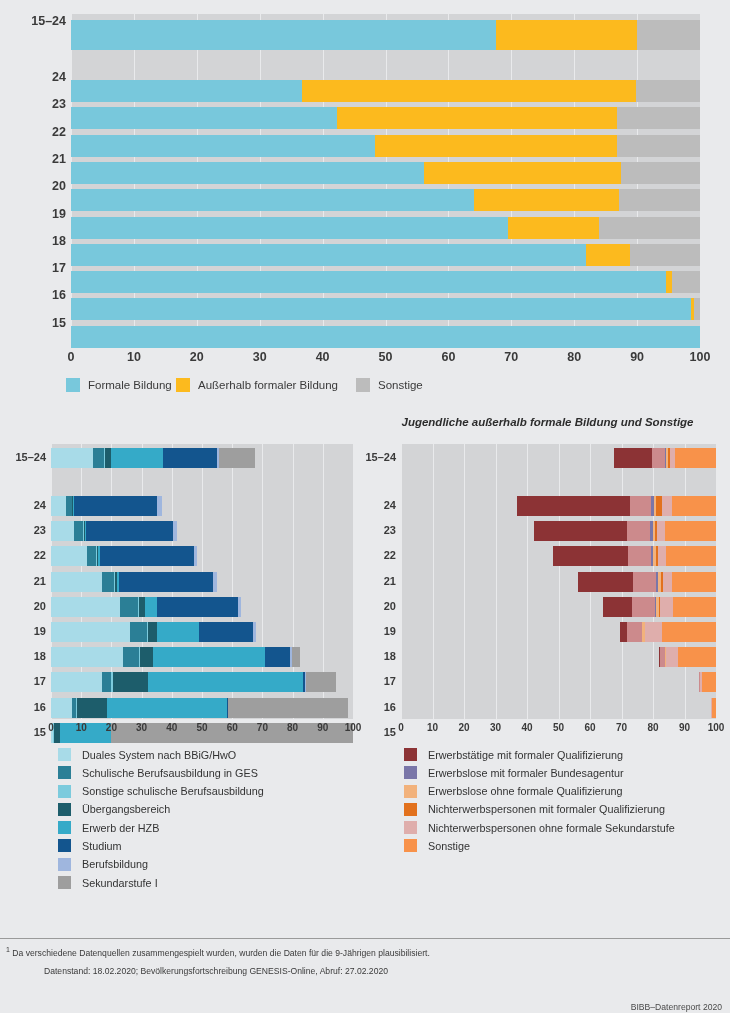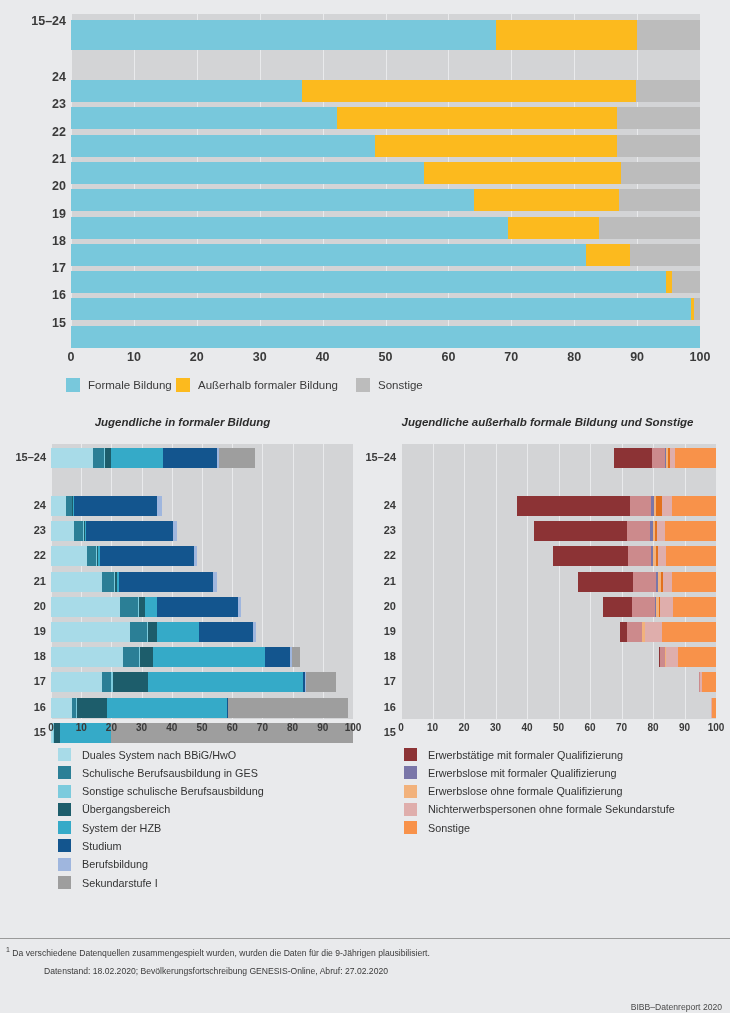--- a/index.html
+++ b/index.html
@@ -196,21 +196,20 @@
         <span class="legend-text">Außerhalb formaler Bildung</span>
       </div>
       <div class="legend-item" style="position: absolute; left: 290px;">
         <span class="swatch" style="background: rgb(188, 188, 188);"></span>
         <span class="legend-text">Sonstige</span>
       </div>
     </div>
 </div>
 
 <div class="chart" id="left-chart">
-  <div class="sub-title" style="top:4px;left:0;">Jugendliche in formaler Bildung</div>
   <div class="ylabels" id="left-ylabels" style="left: 0px; width: 46px; top: 32px;">
       <div class="ylab" style="top: 7px; width: 46px;">15–24</div>
       <div class="ylab" style="top: 55px; width: 46px;">24</div>
       <div class="ylab" style="top: 80.2px; width: 46px;">23</div>
       <div class="ylab" style="top: 105.4px; width: 46px;">22</div>
       <div class="ylab" style="top: 130.6px; width: 46px;">21</div>
       <div class="ylab" style="top: 155.8px; width: 46px;">20</div>
       <div class="ylab" style="top: 181px; width: 46px;">19</div>
       <div class="ylab" style="top: 206.2px; width: 46px;">18</div>
       <div class="ylab" style="top: 231.4px; width: 46px;">17</div>
@@ -486,21 +485,21 @@
     <div class="litem">
       <span class="swatch" style="background: rgb(124, 203, 221);"></span>
       <span class="legend-text">Sonstige schulische Berufsausbildung</span>
     </div>
     <div class="litem">
       <span class="swatch" style="background: rgb(29, 93, 107);"></span>
       <span class="legend-text">Übergangsbereich</span>
     </div>
     <div class="litem">
       <span class="swatch" style="background: rgb(53, 170, 200);"></span>
-      <span class="legend-text">System der HZB</span>
+      <span class="legend-text">Erwerb der HZB</span>
     </div>
     <div class="litem">
       <span class="swatch" style="background: rgb(19, 85, 142);"></span>
       <span class="legend-text">Studium</span>
     </div>
     <div class="litem">
       <span class="swatch" style="background: rgb(159, 182, 222);"></span>
       <span class="legend-text">Berufsbildung</span>
     </div>
     <div class="litem">
@@ -508,25 +507,29 @@
       <span class="legend-text">Sekundarstufe I</span>
     </div>
   </div>
 <div class="vlegend" id="legend-right">
     <div class="litem">
       <span class="swatch" style="background: rgb(140, 51, 53);"></span>
       <span class="legend-text">Erwerbstätige mit formaler Qualifizierung</span>
     </div>
     <div class="litem">
       <span class="swatch" style="background: rgb(122, 118, 168);"></span>
-      <span class="legend-text">Erwerbslose mit formaler Qualifizierung</span>
+      <span class="legend-text">Erwerbslose mit formaler Bundesagentur</span>
     </div>
     <div class="litem">
       <span class="swatch" style="background: rgb(242, 178, 124);"></span>
       <span class="legend-text">Erwerbslose ohne formale Qualifizierung</span>
+    </div>
+    <div class="litem">
+      <span class="swatch" style="background: rgb(226, 113, 29);"></span>
+      <span class="legend-text">Nichterwerbspersonen mit formaler Qualifizierung</span>
     </div>
     <div class="litem">
       <span class="swatch" style="background: rgb(223, 174, 172);"></span>
       <span class="legend-text">Nichterwerbspersonen ohne formale Sekundarstufe</span>
     </div>
     <div class="litem">
       <span class="swatch" style="background: rgb(248, 146, 74);"></span>
       <span class="legend-text">Sonstige</span>
     </div>
   </div>

